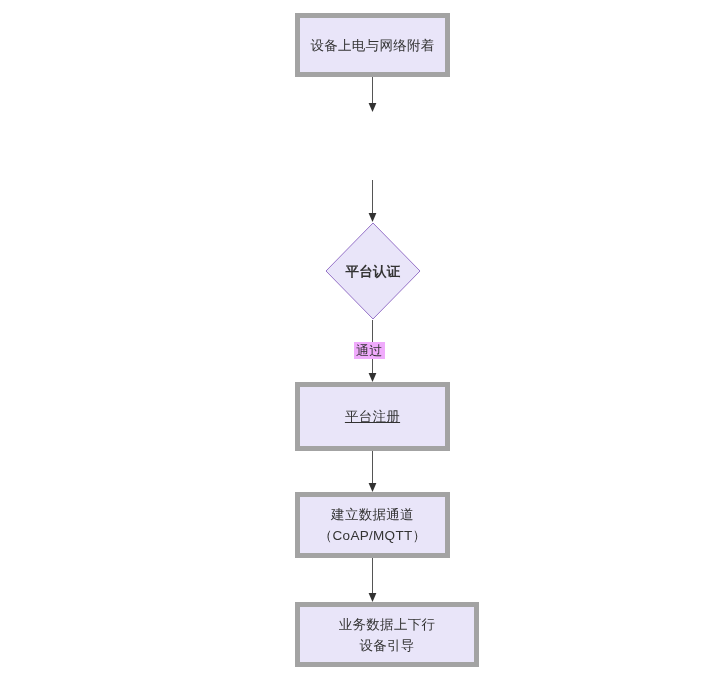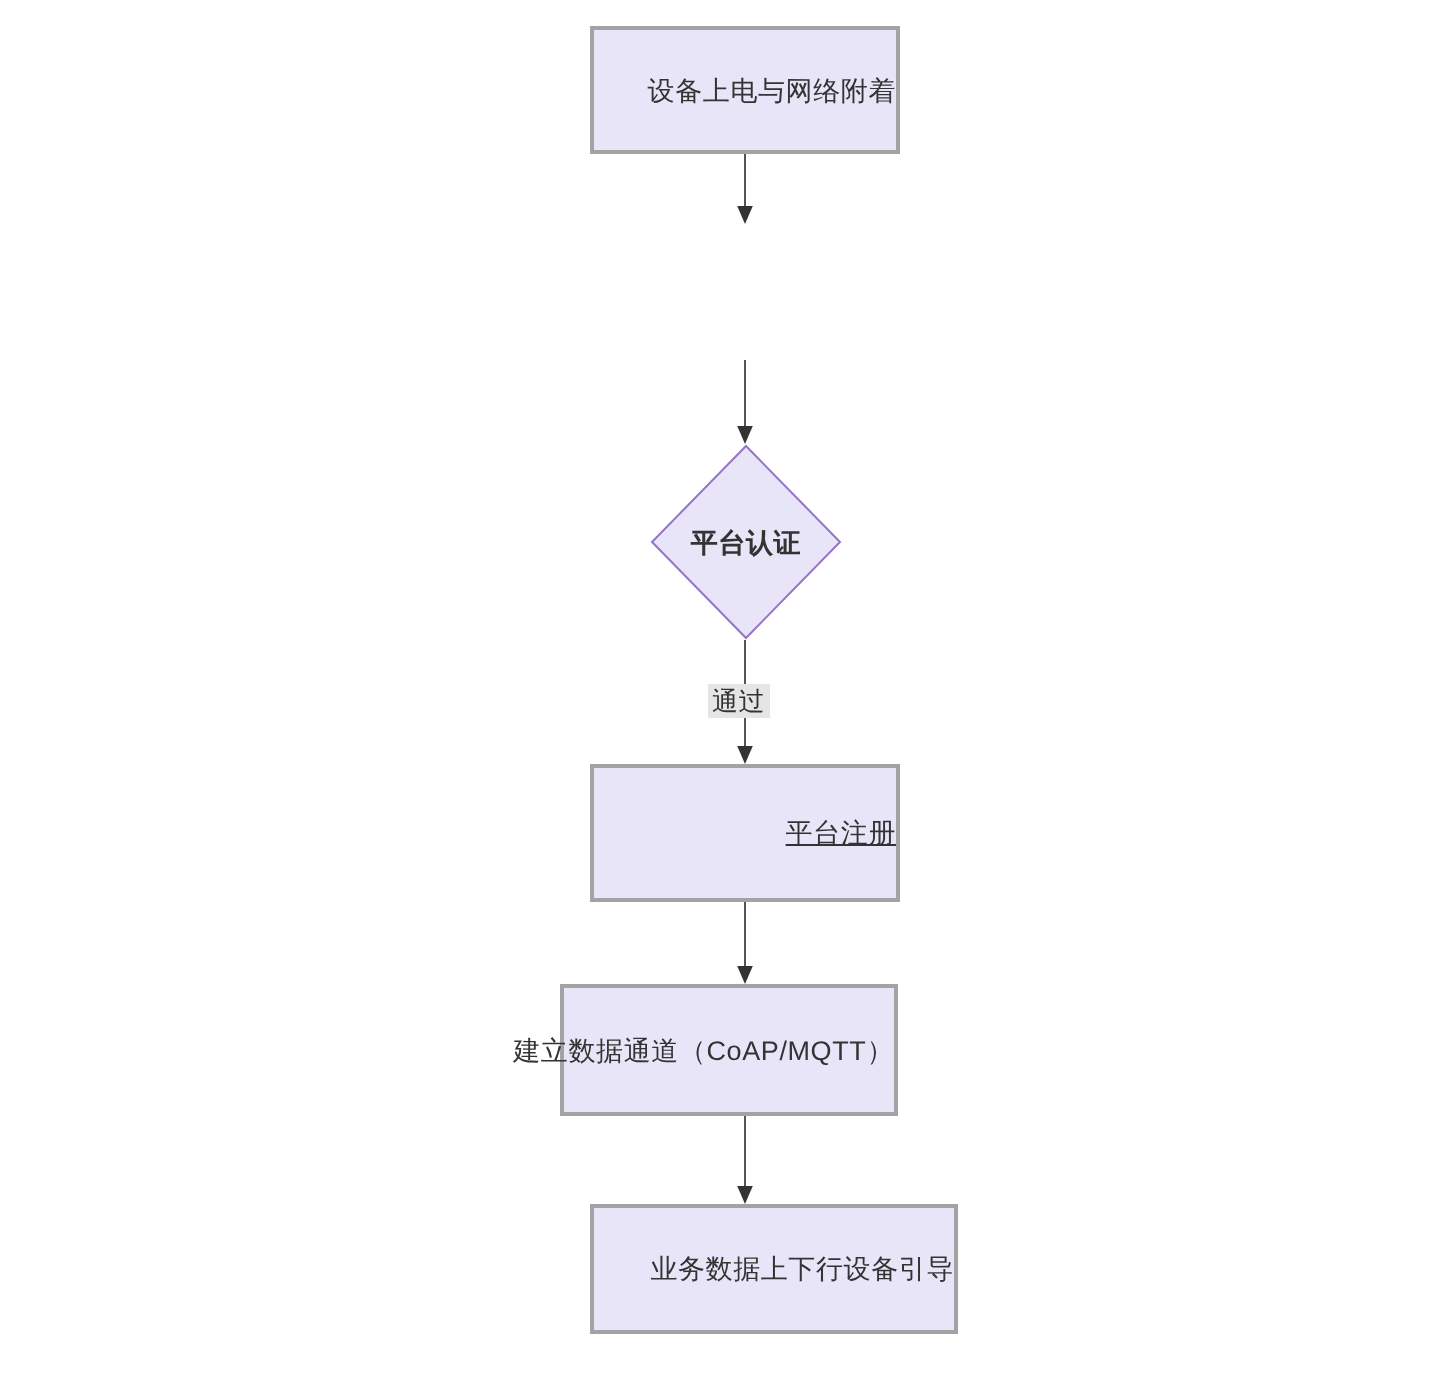--- a/index.html
+++ b/index.html
@@ -15,25 +15,25 @@
   }
   #flow-canvas {
     position: relative;
     width: 726px;
     height: 700px;
   }
   .node {
     position: absolute;
     box-sizing: border-box;
     display: flex;
-    flex-direction: row;
+    flex-direction: column;
     align-items: center;
-    justify-content: flex-end;
+    justify-content: center;
     background: #e9e5f9;
-    border: 2px solid #a3a3a3;
+    border: 5px solid #a3a3a3;
     color: #333333;
     font-size: 13.5px;
     line-height: 21px;
     text-align: center;
     letter-spacing: 0.3px;
   }
   .node .line {
     display: block;
     white-space: nowrap;
   }
@@ -63,21 +63,21 @@
   }
   .edge {
     position: absolute;
   }
   .edge svg {
     display: block;
     overflow: visible;
   }
   .edge-label {
     position: absolute;
-    background: #e5e5e5;
+    background: #f0abfc;
     color: #333333;
     font-size: 13px;
     line-height: 17px;
     padding: 0 2px;
     white-space: nowrap;
     letter-spacing: 0.3px;
   }
 </style>
 </head>
 <body>
@@ -129,21 +129,21 @@
     <svg class="decision-shape" viewBox="0 0 96 98" preserveAspectRatio="none" xmlns="http://www.w3.org/2000/svg">
       <polygon points="48,1 95,49 48,97 1,49" fill="#e9e5f9" stroke="#9673c8" stroke-width="1"></polygon>
     </svg>
     <span class="decision-label">平台认证</span>
   </div>
 
   <div class="node" style="left:295px; top:382px; width:155px; height:69px;text-decoration:underline;">
     <span class="line">平台注册</span>
   </div>
 
-  <div class="node" style="left:280px; top:492px; width:169px; height:66px;">
+  <div class="node" style="left:295px; top:492px; width:155px; height:66px;">
     <span class="line">建立数据通道</span>
     <span class="line">（CoAP/MQTT）</span>
   </div>
 
   <div class="node" style="left:295px; top:602px; width:184px; height:65px;">
     <span class="line">业务数据上下行</span>
     <span class="line">设备引导</span>
   </div>
 
 </div>

